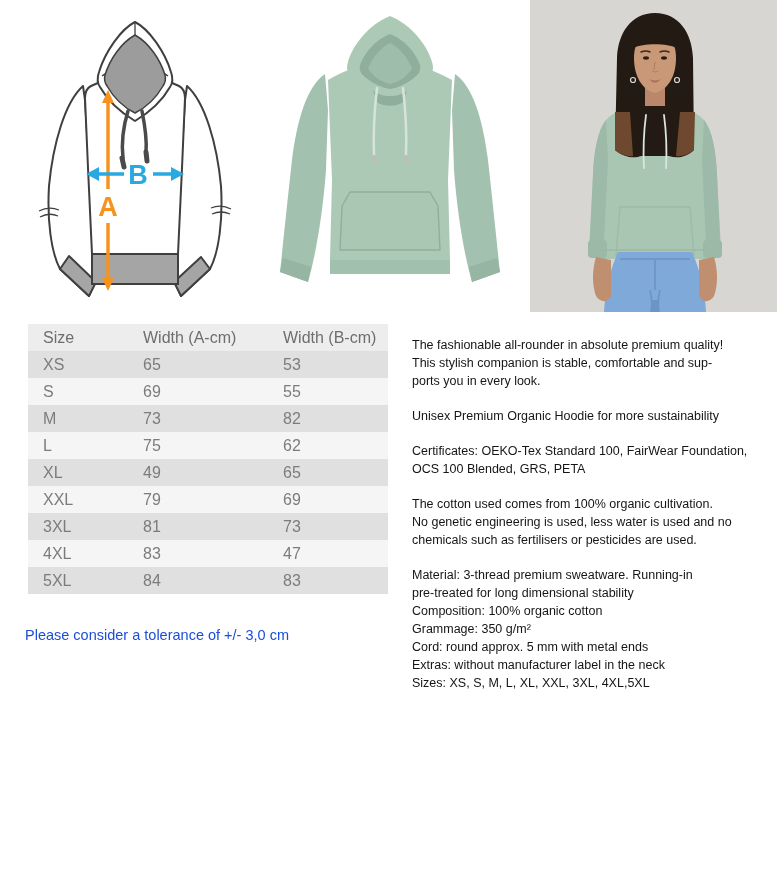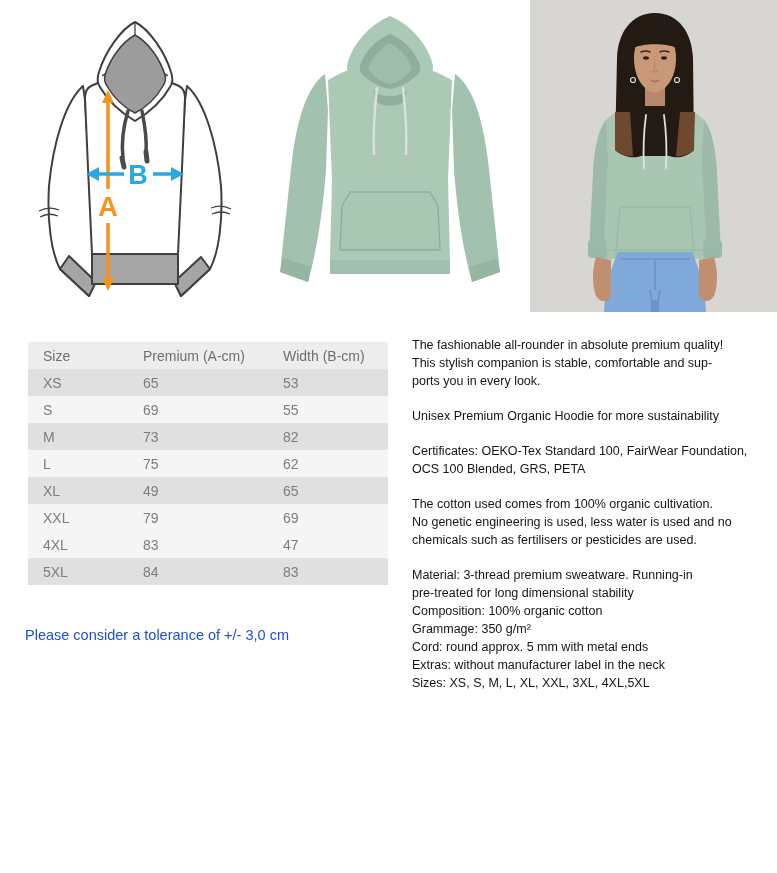--- a/index.html
+++ b/index.html
@@ -12,25 +12,25 @@
     background: #ffffff;
     overflow: hidden;
   }
   .fig { position: absolute; }
   #fig-diagram { left: 25px; top: 8px; width: 222px; height: 300px; }
   #fig-flat { left: 265px; top: 10px; width: 250px; height: 300px; }
   #fig-model { left: 530px; top: 0; width: 247px; height: 312px; }
 
   .size-table {
     position: absolute;
-    left: 28px; top: 342px;
+    left: 28px; top: 324px;
     width: 360px;
     border-collapse: collapse;
     table-layout: fixed;
-    font-size: 14px;
+    font-size: 16px;
   }
   .size-table col.c1 { width: 100px; }
   .size-table col.c2 { width: 140px; }
   .size-table col.c3 { width: 120px; }
   .size-table th, .size-table td {
     height: 27px;
     padding: 0 0 0 15px;
     text-align: left;
     font-weight: normal;
     vertical-align: middle;
@@ -168,21 +168,21 @@
 
   <table class="size-table">
     <colgroup>
         <col class="c1">
         <col class="c2">
         <col class="c3">
       </colgroup>
     <thead>
       <tr>
           <th>Size</th>
-          <th>Premium (A-cm)</th>
+          <th>Width (A-cm)</th>
           <th>Width (B-cm)</th>
         </tr>
     </thead>
     <tbody>
         <tr class="row-dark">
           <td>XS</td>
           <td>65</td>
           <td>53</td>
         </tr>
         <tr class="row-light">
@@ -202,20 +202,25 @@
         </tr>
         <tr class="row-dark">
           <td>XL</td>
           <td>49</td>
           <td>65</td>
         </tr>
         <tr class="row-light">
           <td>XXL</td>
           <td>79</td>
           <td>69</td>
+        </tr>
+        <tr class="row-dark">
+          <td>3XL</td>
+          <td>81</td>
+          <td>73</td>
         </tr>
         <tr class="row-light">
           <td>4XL</td>
           <td>83</td>
           <td>47</td>
         </tr>
         <tr class="row-dark">
           <td>5XL</td>
           <td>84</td>
           <td>83</td>

